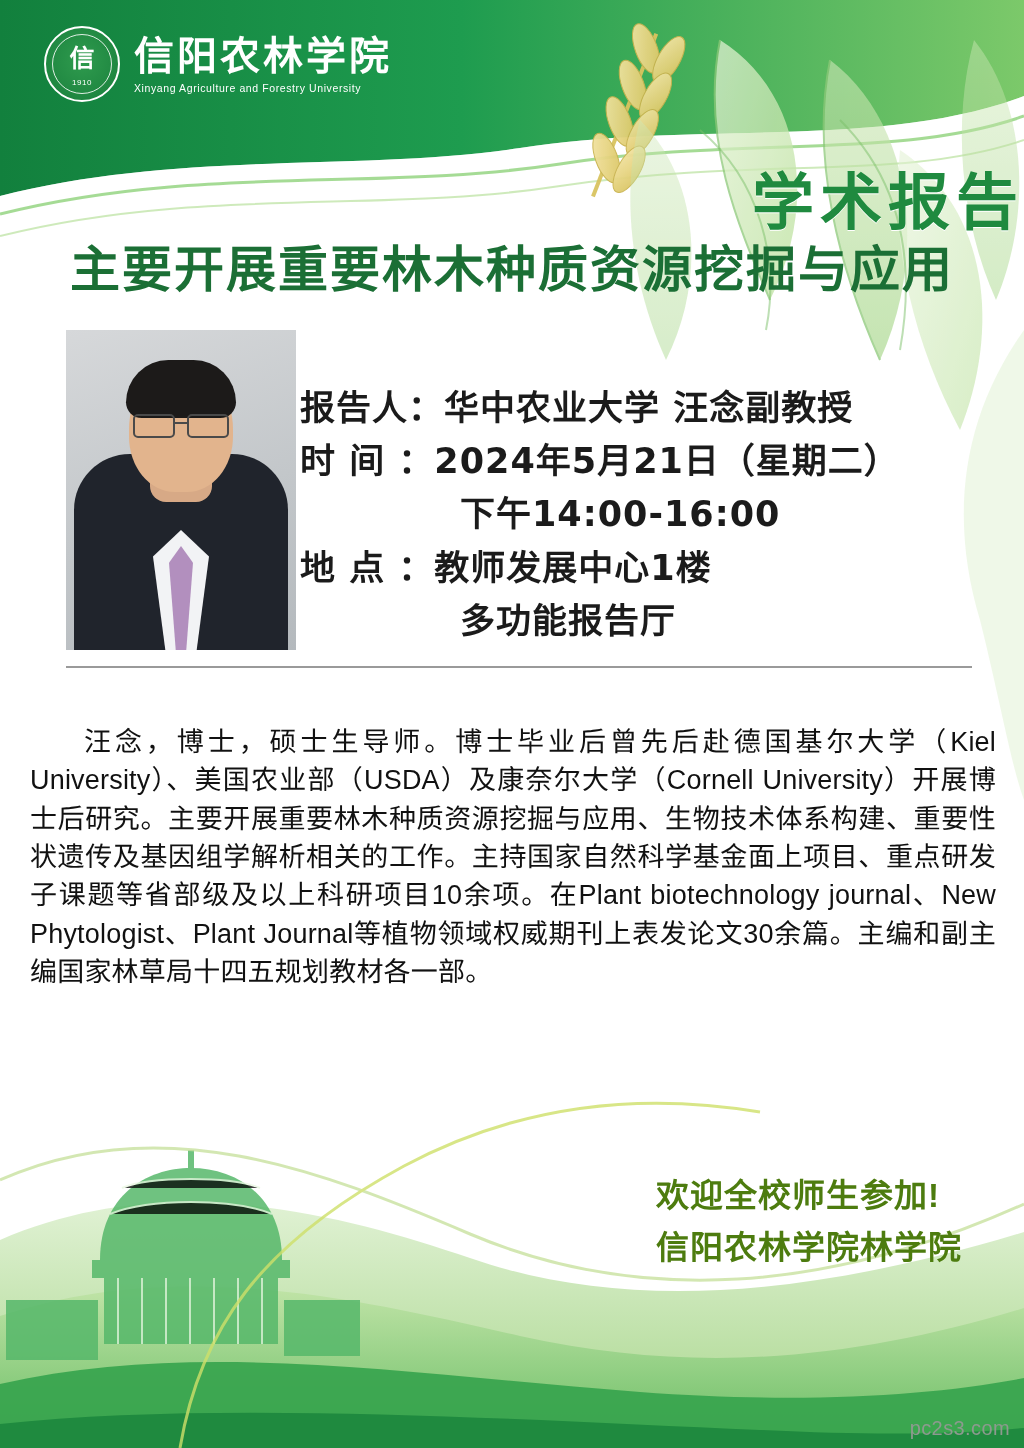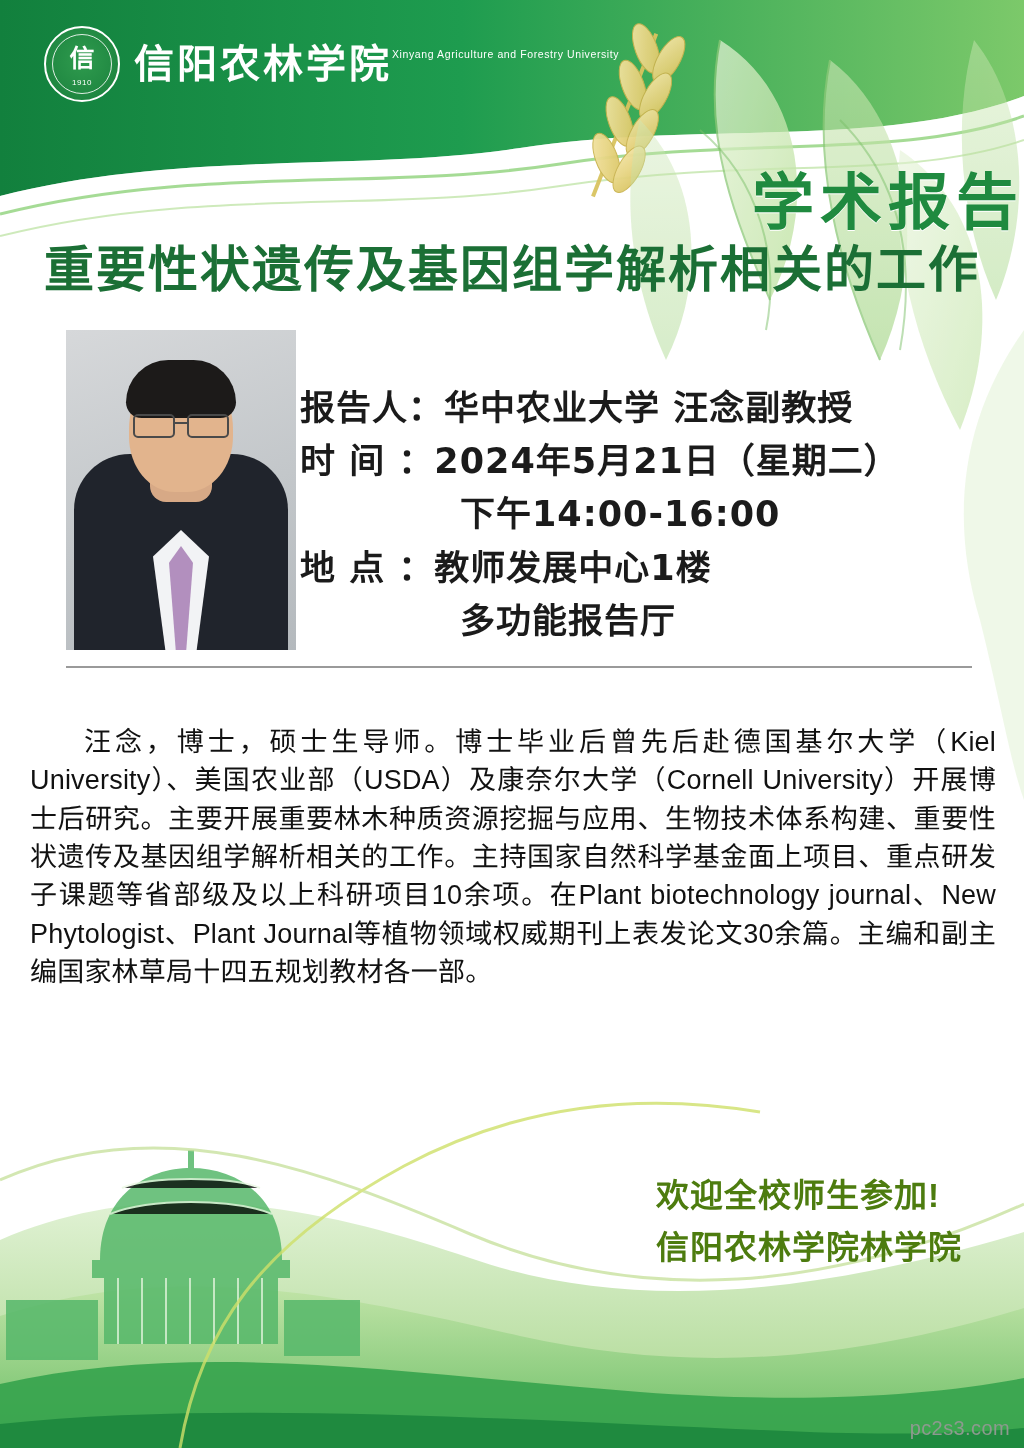--- a/index.html
+++ b/index.html
@@ -72,21 +72,21 @@
     position: absolute;
     left: 0; right: 0;
     bottom: 13px;
     text-align: center;
     color: #ffffff;
     font-size: 8px;
     letter-spacing: .5px;
   }
   .logo-text {
     display: flex;
-    flex-direction: row;
+    flex-direction: column;
     justify-content: center;
   }
   .logo-cn {
     color: #ffffff;
     font-size: 40px;
     font-weight: 700;
     letter-spacing: 3px;
     line-height: 1.05;
     font-family: "DejaVu Serif", "Liberation Serif", serif;
     white-space: nowrap;
@@ -395,21 +395,21 @@
         <div class="seal-year">1910</div>
       </div>
       <div class="logo-text">
         <div class="logo-cn">信阳农林学院</div>
         <div class="logo-en">Xinyang Agriculture and Forestry University</div>
       </div>
     </div>
   </div>
 
   <div class="title-main">学术报告</div>
-  <div class="title-sub">重要性状遗传及基因组学解析相关的工作</div>
+  <div class="title-sub">主要开展重要林木种质资源挖掘与应用</div>
 
   <div class="photo">
     <div class="suit"></div>
     <div class="shirt"></div>
     <div class="tie"></div>
     <div class="neck"></div>
     <div class="head"></div>
     <div class="hair"></div>
     <div class="glasses">
       <div class="lens l"></div>

